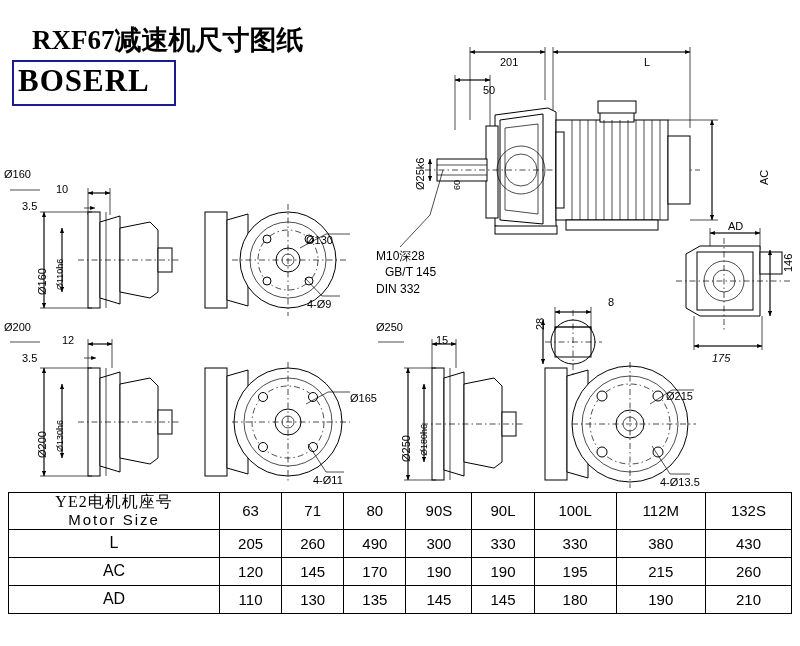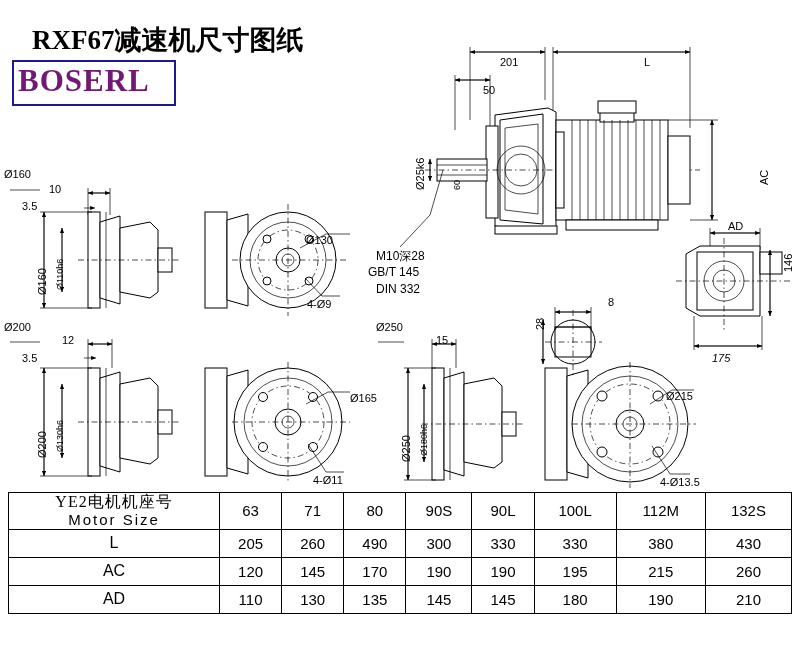--- a/index.html
+++ b/index.html
@@ -23,21 +23,21 @@
   .logo-box{
     position:absolute;left:12px;top:60px;
     width:160px;height:42px;
     border:2px solid #1b1b8f;
     background:#fff;
   }
   .logo-text{
     position:absolute;left:18px;top:63px;
     font-family:"Liberation Serif", serif;
     font-weight:bold;font-size:31px;
-    color:#701a75;
+    color:#000000;
     letter-spacing:1px;
   }
 
   
   .lbl{position:absolute;font-size:11px;font-family:"Liberation Sans",sans-serif;white-space:nowrap;}
   .lbl.sm{font-size:9px;}
   .lbl.rot{transform:rotate(-90deg);transform-origin:left top;}
   svg{position:absolute;left:0;top:0;overflow:visible;}
   .ln{stroke:#000;stroke-width:1;fill:none;}
   .ln-thin{stroke:#000;stroke-width:0.7;fill:none;}
@@ -319,32 +319,32 @@
     </g>
   </svg>
 
   <div class="lbl" style="left:500px;top:56px;">201</div>
   <div class="lbl" style="left:644px;top:56px;">L</div>
   <div class="lbl" style="left:462px;top:84px;padding-left:21px;">50</div>
   <div class="lbl rot" style="left:414px;top:190px;">Ø25k6</div>
   <div class="lbl rot sm" style="left:452px;top:190px;">60</div>
   <div class="lbl rot" style="left:758px;top:185px;">AC</div>
   <div class="lbl" style="left:376px;top:248px;font-size:12px;">M10深28</div>
-  <div class="lbl" style="left:368px;top:265px;font-size:12px;text-align:right;">GB/T 145</div>
+  <div class="lbl" style="left:385px;top:265px;font-size:12px;text-align:right;">GB/T 145</div>
   <div class="lbl" style="left:376px;top:282px;font-size:12px;text-align:center;">DIN 332</div>
 
   <div class="lbl" style="left:608px;top:296px;">8</div>
   <div class="lbl rot" style="left:534px;top:330px;">28</div>
 
   <div class="lbl" style="left:728px;top:220px;">AD</div>
   <div class="lbl rot" style="left:782px;top:272px;">146</div>
   <div class="lbl" style="left:712px;top:352px;font-style:italic;">175</div>
 
   <div class="lbl" style="left:4px;top:168px;">Ø160</div>
-  <div class="lbl" style="left:49px;top:183px;text-align:center;">10</div>
+  <div class="lbl" style="left:56px;top:183px;text-align:center;">10</div>
   <div class="lbl" style="left:22px;top:200px;">3.5</div>
   <div class="lbl rot" style="left:36px;top:295px;">Ø160</div>
   <div class="lbl rot sm" style="left:55px;top:290px;">Ø110h6</div>
   <div class="lbl" style="left:306px;top:234px;">Ø130</div>
   <div class="lbl" style="left:307px;top:298px;">4-Ø9</div>
 
   <div class="lbl" style="left:4px;top:321px;">Ø200</div>
   <div class="lbl" style="left:62px;top:334px;">12</div>
   <div class="lbl" style="left:22px;top:352px;">3.5</div>
   <div class="lbl rot" style="left:36px;top:458px;">Ø200</div>

